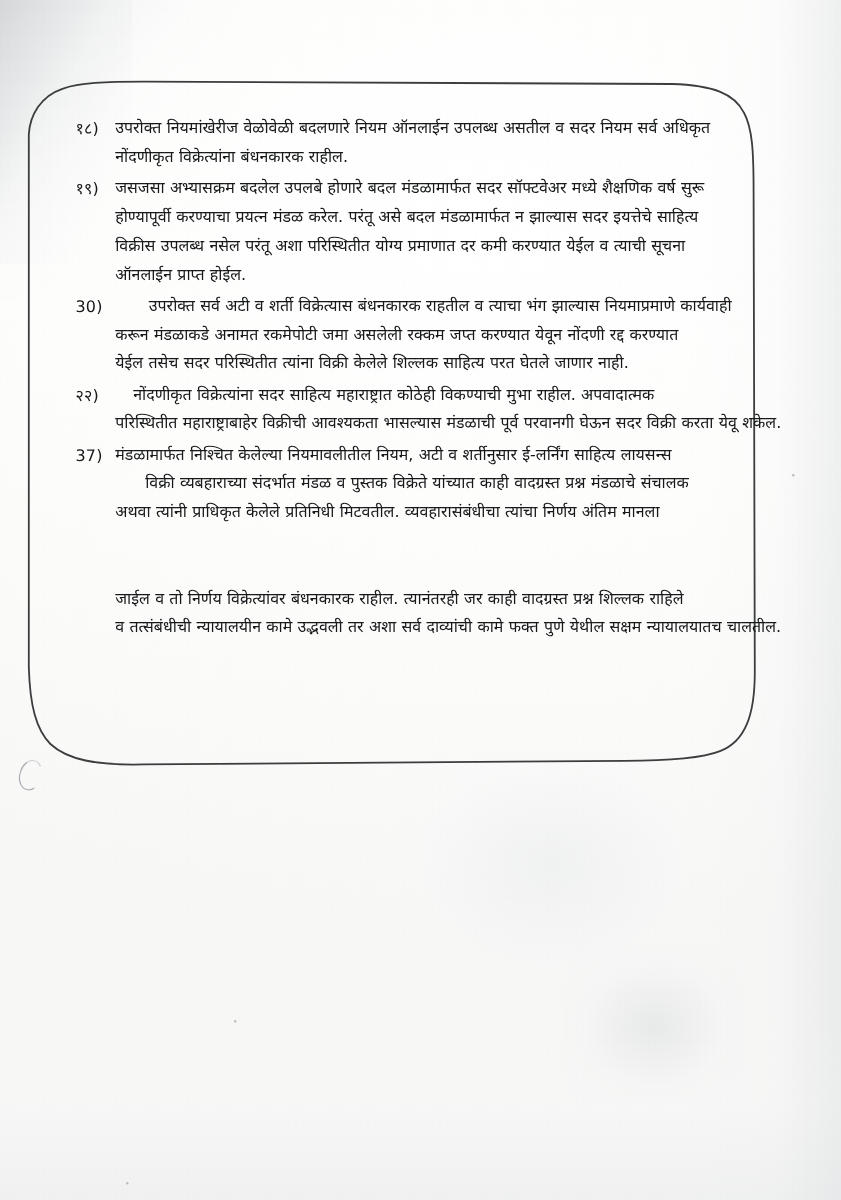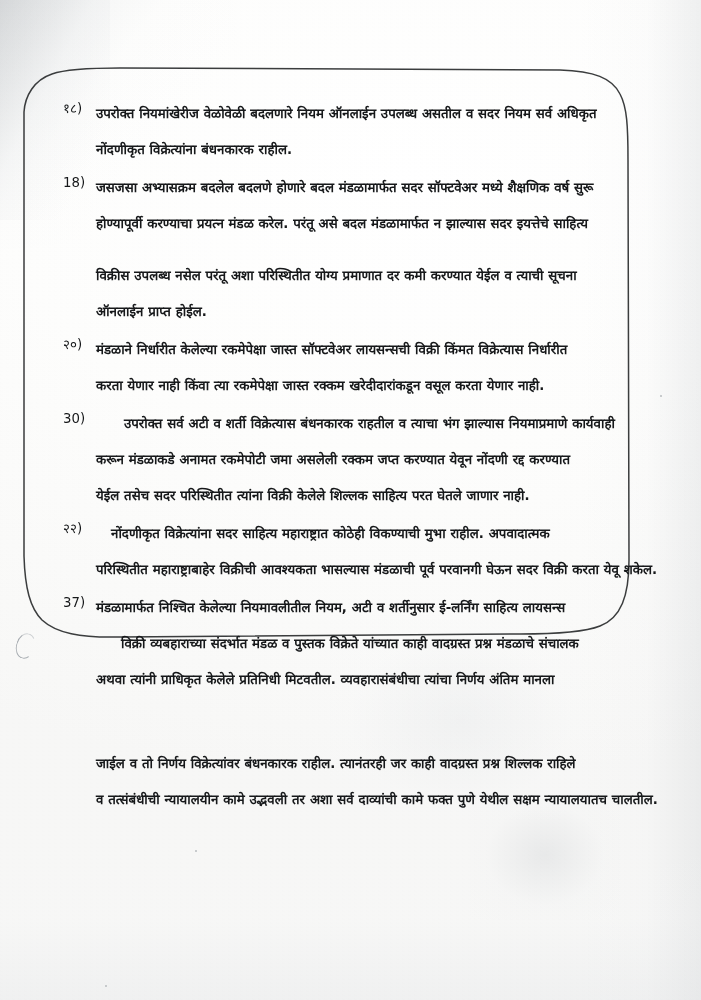--- a/index.html
+++ b/index.html
@@ -110,27 +110,26 @@
     width: 33px;
     font-size: 13.3px;
     line-height: 25.6px;
     color: #16181a;
     white-space: nowrap;
     letter-spacing: 0.1px;
   }
   .clause-body {
     flex: 1 1 auto;
     font-size: 13.3px;
-    line-height: 36px;
+    line-height: 24px;
     color: #16181a;
     text-align: justify;
     text-justify: inter-word;
     word-spacing: 0.2px;
     hyphens: none;
-    font-weight: bold;
   }
   .clause-body > span { display: block; }
   .clause-body .ln {
     display: block;
     white-space: nowrap;
   }
 
   
   .pen-arc {
     position: absolute;
@@ -192,36 +191,29 @@
 
     <div class="clause">
       <div class="clause-num">१८)</div>
       <div class="clause-body">
         <span class="ln" style="display: inline-block; transform-origin: left center; transform: scaleX(1);">उपरोक्त नियमांखेरीज वेळोवेळी बदलणारे नियम ऑनलाईन उपलब्ध असतील व सदर नियम सर्व अधिकृत</span>
         <span class="ln" style="display: inline-block; transform-origin: left center;">नोंदणीकृत विक्रेत्यांना बंधनकारक राहील.</span>
       </div>
     </div>
 
     <div class="clause">
-      <div class="clause-num">18)</div>
-      <div class="clause-body">
-        <span class="ln" style="display: inline-block; transform-origin: left center; transform: scaleX(1);">जसजसा अभ्यासक्रम बदलेल बदलणे होणारे बदल मंडळामार्फत सदर सॉफ्टवेअर मध्ये शैक्षणिक वर्ष सुरू</span>
+      <div class="clause-num">१९)</div>
+      <div class="clause-body">
+        <span class="ln" style="display: inline-block; transform-origin: left center; transform: scaleX(1);">जसजसा अभ्यासक्रम बदलेल उपलबे होणारे बदल मंडळामार्फत सदर सॉफ्टवेअर मध्ये शैक्षणिक वर्ष सुरू</span>
         <span class="ln" style="display: inline-block; transform-origin: left center; transform: scaleX(1);">होण्यापूर्वी करण्याचा प्रयत्न मंडळ करेल. परंतू असे बदल मंडळामार्फत न झाल्यास सदर इयत्तेचे साहित्य</span>
-        <span class="ln" style="display: inline-block; transform-origin: left center; transform: scaleX(1); margin-top: 16px;">विक्रीस उपलब्ध नसेल परंतू अशा परिस्थितीत योग्य प्रमाणात दर कमी करण्यात येईल व त्याची सूचना</span>
+        <span class="ln" style="display: inline-block; transform-origin: left center; transform: scaleX(1);">विक्रीस उपलब्ध नसेल परंतू अशा परिस्थितीत योग्य प्रमाणात दर कमी करण्यात येईल व त्याची सूचना</span>
         <span class="ln" style="display: inline-block; transform-origin: left center;">ऑनलाईन प्राप्त होईल.</span>
       </div>
     </div>
 
-    <div class="clause">
-      <div class="clause-num">२०)</div>
-      <div class="clause-body">
-        <span class="ln" style="display: inline-block; transform-origin: left center; transform: scaleX(1);">मंडळाने निर्धारीत केलेल्या रकमेपेक्षा जास्त सॉफ्टवेअर लायसन्सची विक्री किंमत विक्रेत्यास निर्धारीत</span>
-        <span class="ln" style="display: inline-block; transform-origin: left center;">करता येणार नाही किंवा त्या रकमेपेक्षा जास्त रक्कम खरेदीदारांकडून वसूल करता येणार नाही.</span>
-      </div>
-    </div>
 
     <div class="clause">
       <div class="clause-num">30)</div>
       <div class="clause-body">
         <span class="ln" style="display: inline-block; transform-origin: left center; transform: scaleX(1); margin-left: 28px;">उपरोक्त सर्व अटी व शर्ती विक्रेत्यास बंधनकारक राहतील व त्याचा भंग झाल्यास नियमाप्रमाणे कार्यवाही</span>
         <span class="ln" style="display: inline-block; transform-origin: left center; transform: scaleX(1);">करून मंडळाकडे अनामत रकमेपोटी जमा असलेली रक्कम जप्त करण्यात येवून नोंदणी रद्द करण्यात</span>
         <span class="ln" style="display: inline-block; transform-origin: left center;">येईल तसेच सदर परिस्थितीत त्यांना विक्री केलेले शिल्लक साहित्य परत घेतले जाणार नाही.</span>
       </div>
     </div>
 

